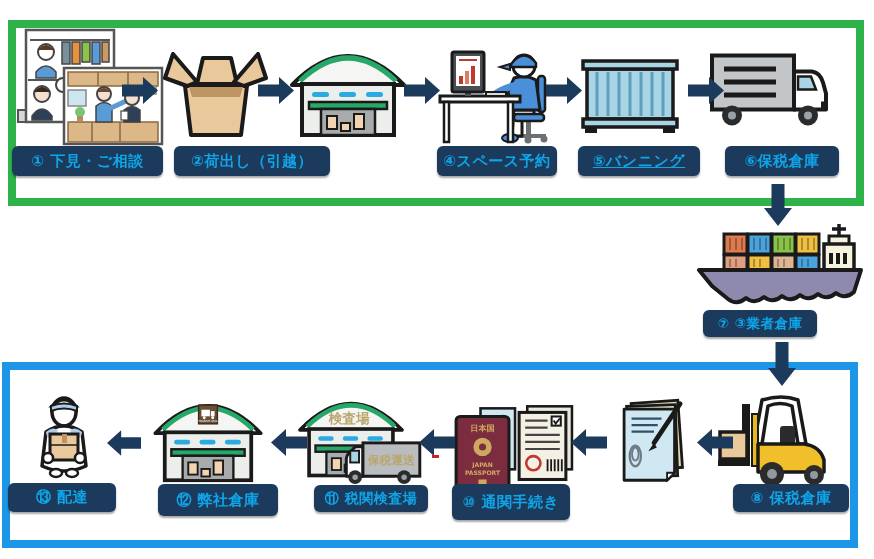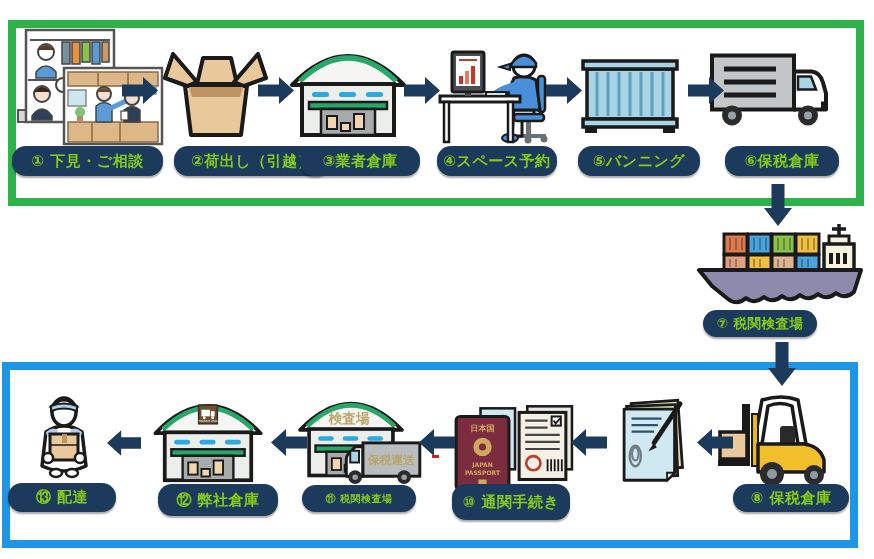--- a/index.html
+++ b/index.html
@@ -5,21 +5,21 @@
   html,body{margin:0;padding:0;background:#ffffff;}
   .stage{
     position:relative;width:874px;height:559px;background:#ffffff;
     font-family:"DejaVu Sans","Liberation Sans",sans-serif;overflow:hidden;
   }
   .section-box{position:absolute;box-sizing:border-box;background:transparent;}
   .section-box.green{left:8px;top:20px;width:856px;height:186px;border:8px solid #2eb34b;}
   .section-box.blue{left:2px;top:362px;width:856px;height:186px;border:8px solid #1e96e8;}
   .pill{
     position:absolute;display:flex;align-items:center;justify-content:center;
-    background:#1c3a5b;color:#84cc16;font-weight:bold;border-radius:14px;
+    background:#1c3a5b;color:#0ea5e9;font-weight:bold;border-radius:6px;
     font-size:15px;letter-spacing:.5px;box-shadow:0 2px 2px rgba(0,0,0,.35);
     white-space:nowrap;z-index:5;
   }
   .icon{position:absolute;z-index:3;}
   .icon svg{width:100%;height:100%;display:block;}
   .arrow{position:absolute;z-index:6;}
   .arrow svg{display:block;width:100%;height:100%;}
   .stray{position:absolute;background:#cc2222;z-index:7;}
 </style>
 </head>
@@ -188,27 +188,24 @@
       </svg>
   </div>
 
   <div class="pill" style="left:12px;top:146px;width:151px;height:30px;">
     <span>① 下見・ご相談</span>
   </div>
   <div class="pill" style="left:174px;top:146px;width:156px;height:30px;">
     <span>②荷出し（引越）</span>
   </div>
 
-  <div class="pill" style="left:300px;top:146px;width:120px;height:30px;">
-    <span>③業者倉庫</span>
-  </div>
   <div class="pill" style="left:437px;top:146px;width:120px;height:30px;">
     <span>④スペース予約</span>
   </div>
-  <div class="pill" style="left:578px;top:146px;width:122px;height:30px;">
+  <div class="pill" style="left:578px;top:146px;width:122px;height:30px;text-decoration:underline;">
     <span>⑤バンニング</span>
   </div>
   <div class="pill" style="left:725px;top:146px;width:114px;height:30px;">
     <span>⑥保税倉庫</span>
   </div>
 
   <div class="arrow" style="left:764px;top:184px;width:28px;height:42px;">
     <svg viewBox="0 0 28 42">
         <polygon points="7.5,0 20.5,0 20.5,24 28,24 14,42 0,24 7.5,24" fill="#1c3a5b"></polygon>
       </svg>
@@ -227,21 +224,21 @@
       <path d="M34,16 V28 M40,16 V28 M46,16 V28 M58,16 V28 M64,16 V28 M70,16 V28 M82,16 V28 M88,16 V28 M94,16 V28 M106,16 V28 M112,16 V28 M118,16 V28 M34,37 V45 M40,37 V45 M58,37 V45 M64,37 V45 M82,37 V45 M88,37 V45 M106,37 V45 M112,37 V45" stroke="rgba(0,0,0,0.28)" stroke-width="2"></path>
       <path d="M143,14 V2 M136,7 H150" stroke="#1a1a1a" stroke-width="3.5"></path>
       <rect x="133" y="14" width="20" height="10" fill="#f5f2dd" stroke="#1a1a1a" stroke-width="3"></rect>
       <rect x="128" y="22" width="30" height="26" fill="#f5f2dd" stroke="#1a1a1a" stroke-width="3.5"></rect>
       <path d="M135,31 V42 M142,31 V42 M149,31 V42" stroke="#1a1a1a" stroke-width="4"></path>
       <path d="M3,48 L165,48 L158,70 q-9,8 -18,1 q-9,8 -18,1 q-9,8 -18,1 q-9,8 -18,1 q-9,8 -18,1 q-9,8 -18,1 q-9,8 -18,1 L16,64 Z" fill="#8d8aad" stroke="#1a1a1a" stroke-width="4" stroke-linejoin="round"></path>
     </svg>
   </div>
 
   <div class="pill" style="left:703px;top:310px;width:114px;height:27px;font-size:13.5px;">
-    <span>⑦ 税関検査場</span>
+    <span>⑦ ③業者倉庫</span>
   </div>
 
   <div class="arrow" style="left:768px;top:342px;width:28px;height:44px;">
     <svg viewBox="0 0 28 44">
         <polygon points="7.5,0 20.5,0 20.5,26 28,26 14,44 0,26 7.5,26" fill="#1c3a5b"></polygon>
       </svg>
   </div>
 
   <div class="icon" style="left:716px;top:392px;width:122px;height:95px;">
     <svg viewBox="0 0 122 95">
@@ -364,21 +361,21 @@
         <polygon points="36,7.5 15,7.5 15,0 0,13.5 15,27 15,19.5 36,19.5" fill="#1c3a5b"></polygon>
       </svg>
   </div>
 
   <div class="pill" style="left:733px;top:484px;width:116px;height:28px;">
     <span>⑧ 保税倉庫</span>
   </div>
   <div class="pill" style="left:452px;top:484px;width:118px;height:36px;">
     <span>⑩ 通関手続き</span>
   </div>
-  <div class="pill" style="left:302px;top:485px;width:114px;height:27px;font-size:10px;">
+  <div class="pill" style="left:314px;top:485px;width:114px;height:27px;font-size:14px;">
     <span>⑪ 税関検査場</span>
   </div>
   <div class="pill" style="left:158px;top:484px;width:120px;height:32px;">
     <span>⑫ 弊社倉庫</span>
   </div>
   <div class="pill" style="left:8px;top:483px;width:108px;height:29px;">
     <span>⑬ 配達</span>
   </div>
 
   <div class="stray" style="left:432px;top:455px;width:7px;height:3px;"></div>

